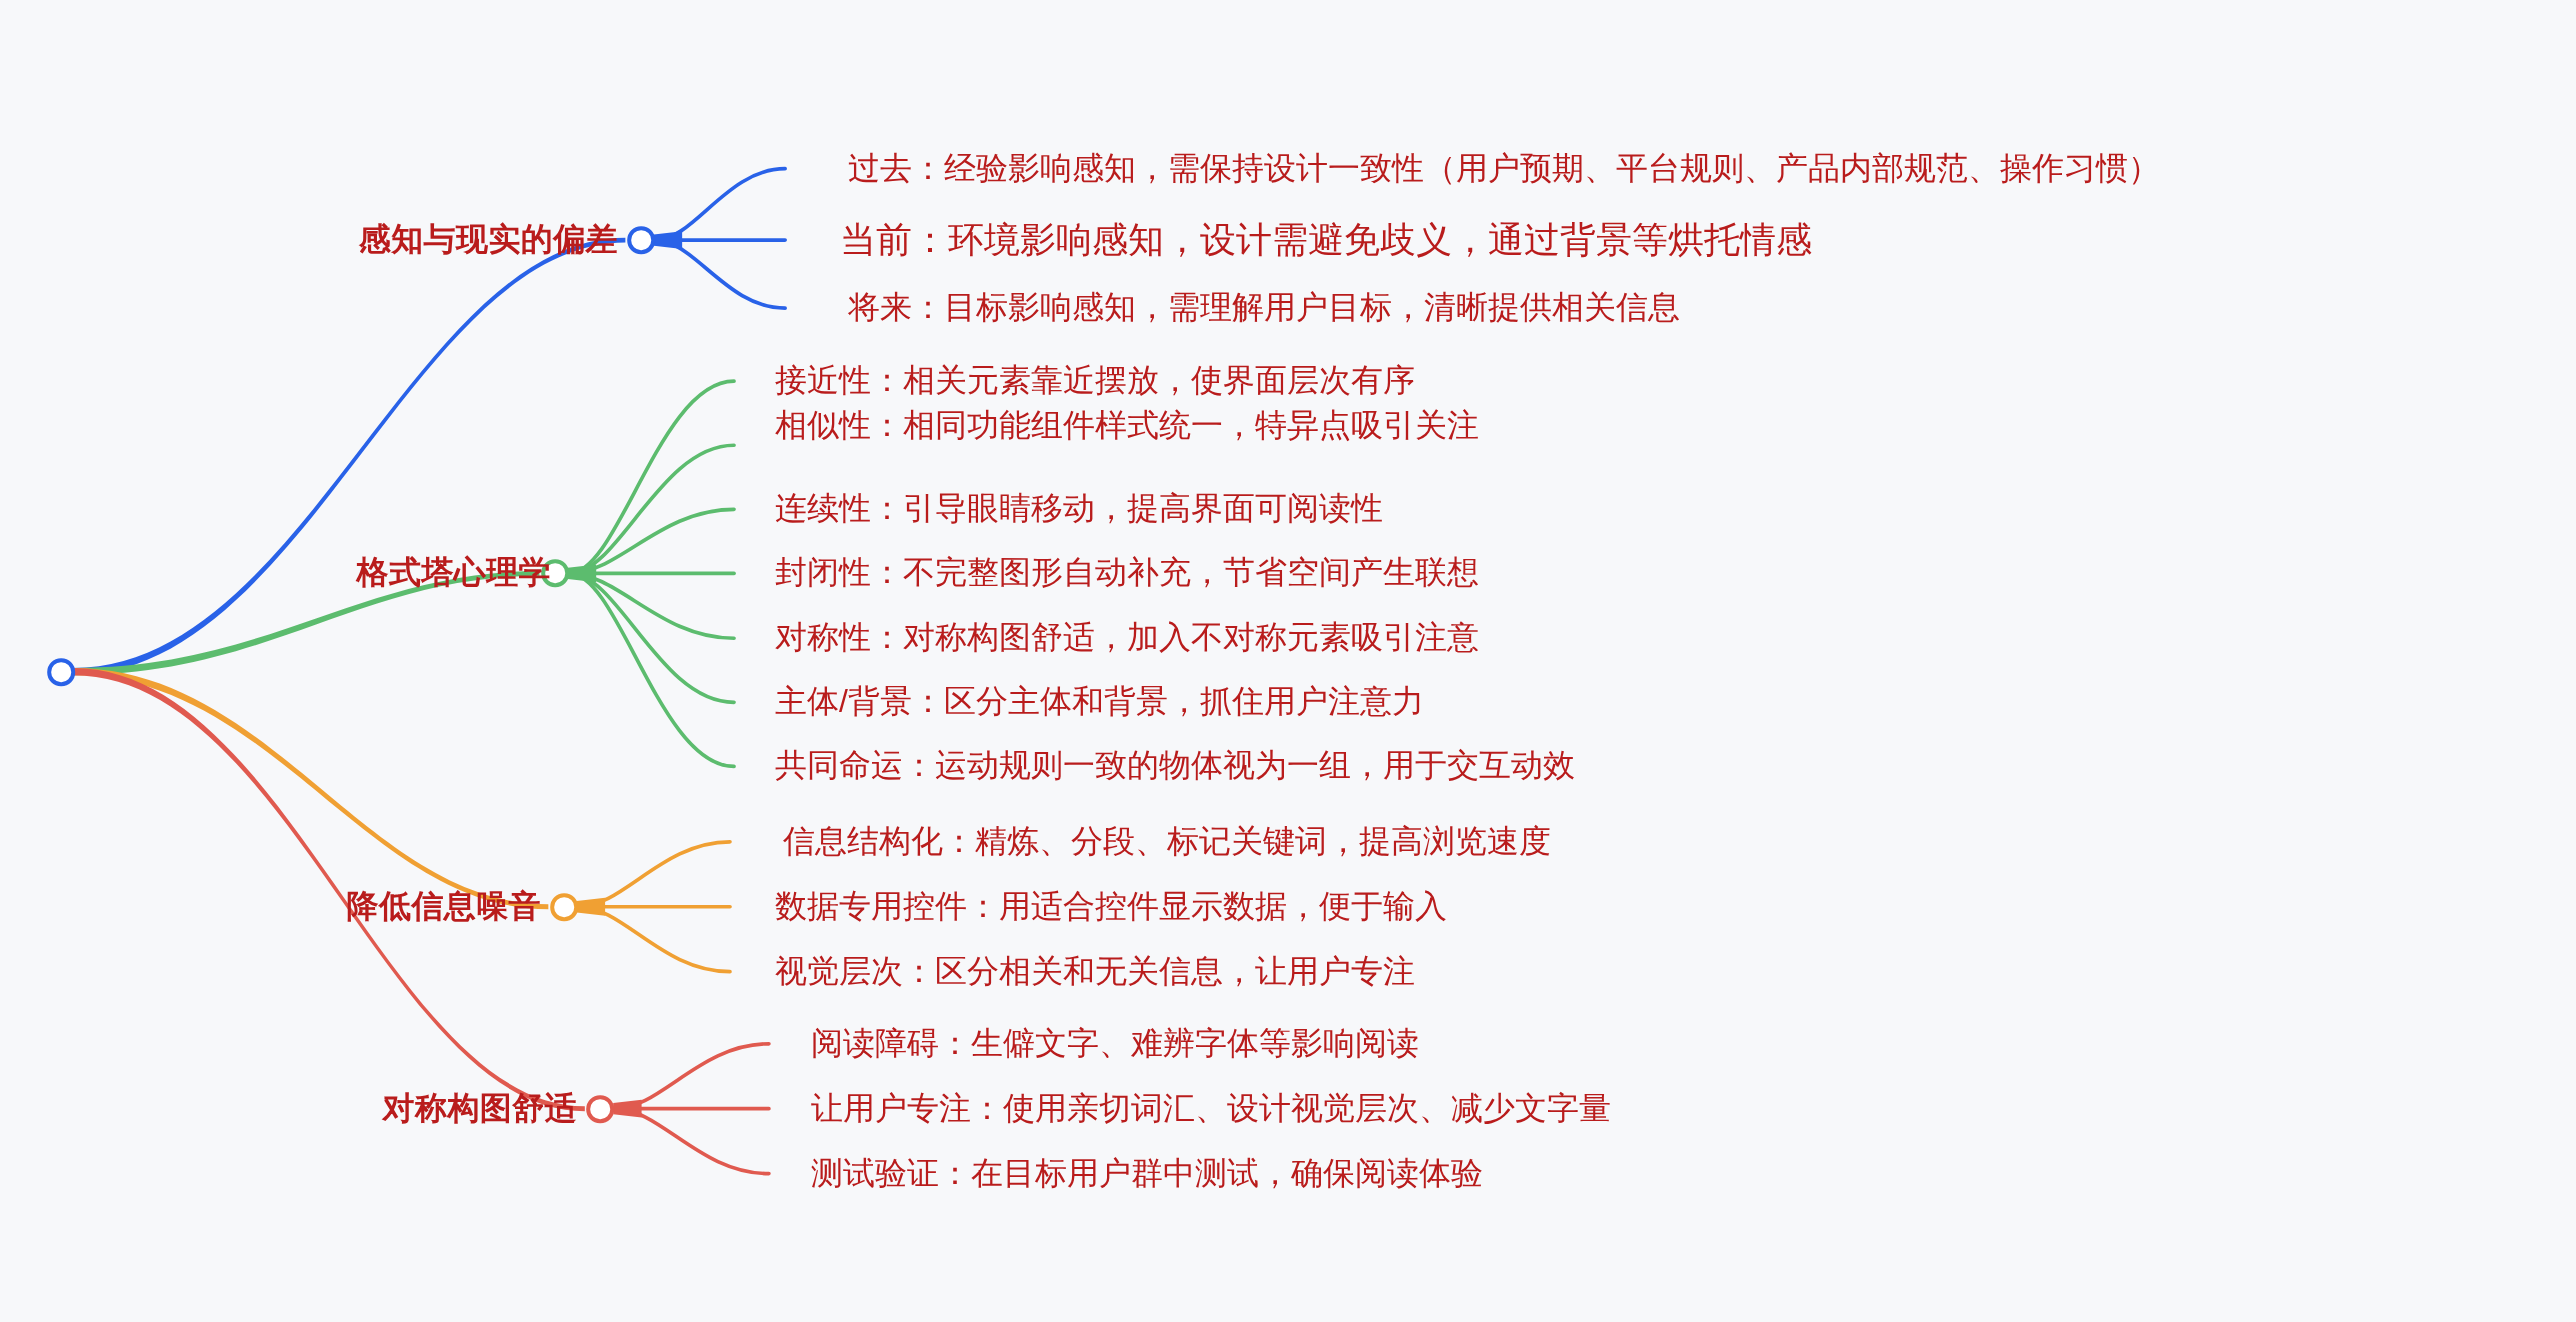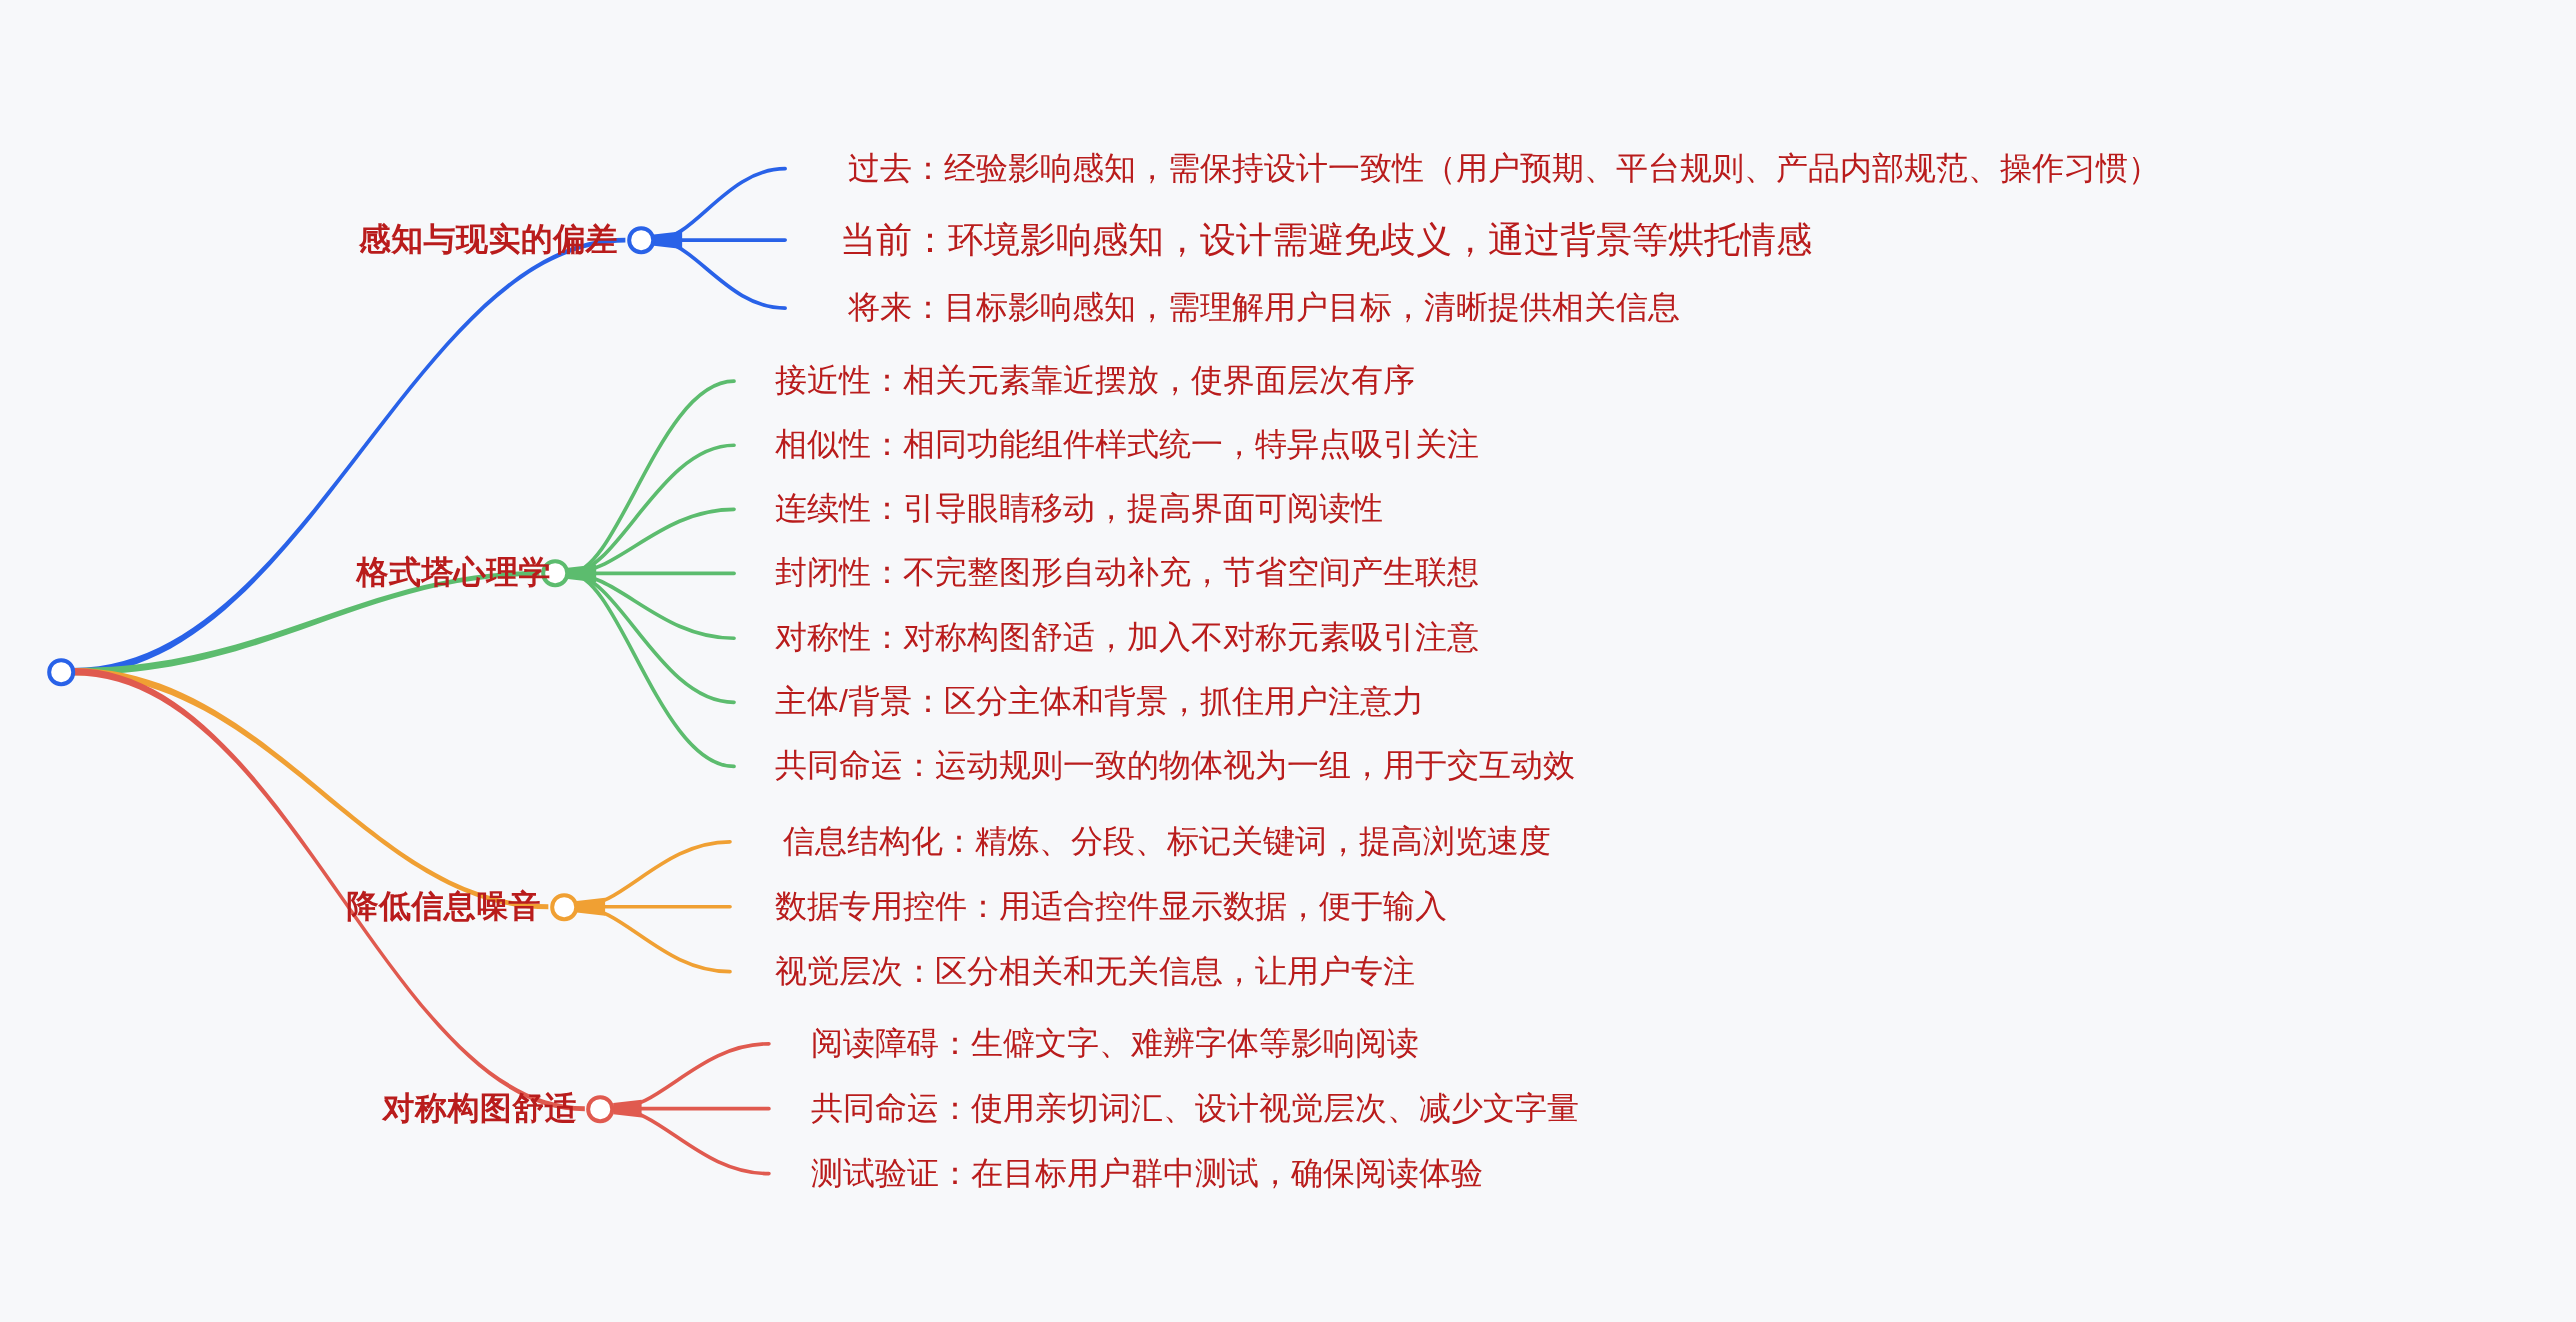--- a/index.html
+++ b/index.html
@@ -80,32 +80,32 @@
     </svg>
   <div id="nodes-layer">
       <div class="node-dot" style="left: 641px; top: 240px; width: 27.6px; height: 27.6px; border: 4px solid rgb(41, 98, 232);"></div>
       <div class="branch-label" style="left: 618px; top: 240px; font-size: 32px;">感知与现实的偏差</div>
       <div class="leaf-label" style="left: 848px; top: 169px; font-size: 32px;">过去：经验影响感知，需保持设计一致性（用户预期、平台规则、产品内部规范、操作习惯）</div>
       <div class="leaf-label" style="left: 840px; top: 240px; font-size: 36px;">当前：环境影响感知，设计需避免歧义，通过背景等烘托情感</div>
       <div class="leaf-label" style="left: 848px; top: 308px; font-size: 32px;">将来：目标影响感知，需理解用户目标，清晰提供相关信息</div>
       <div class="node-dot" style="left: 555px; top: 573px; width: 27.6px; height: 27.6px; border: 4px solid rgb(92, 188, 110);"></div>
       <div class="branch-label" style="left: 532px; top: 573px; font-size: 32px; margin-left: 19px;">格式塔心理学</div>
       <div class="leaf-label" style="left: 775px; top: 381px; font-size: 32px;">接近性：相关元素靠近摆放，使界面层次有序</div>
-      <div class="leaf-label" style="left: 775px; top: 445px; font-size: 32px; font-family: Liberation Mono, monospace;">相似性：相同功能组件样式统一，特异点吸引关注</div>
+      <div class="leaf-label" style="left: 775px; top: 426px; font-size: 32px; font-family: Liberation Mono, monospace;">相似性：相同功能组件样式统一，特异点吸引关注</div>
       <div class="leaf-label" style="left: 775px; top: 509px; font-size: 32px;">连续性：引导眼睛移动，提高界面可阅读性</div>
       <div class="leaf-label" style="left: 775px; top: 573px; font-size: 32px;">封闭性：不完整图形自动补充，节省空间产生联想</div>
       <div class="leaf-label" style="left: 775px; top: 638px; font-size: 32px;">对称性：对称构图舒适，加入不对称元素吸引注意</div>
       <div class="leaf-label" style="left: 775px; top: 702px; font-size: 32px;">主体/背景：区分主体和背景，抓住用户注意力</div>
       <div class="leaf-label" style="left: 775px; top: 766px; font-size: 32px;">共同命运：运动规则一致的物体视为一组，用于交互动效</div>
       <div class="node-dot" style="left: 564px; top: 907px; width: 27.6px; height: 27.6px; border: 4px solid rgb(240, 160, 51);"></div>
       <div class="branch-label" style="left: 541px; top: 907px; font-size: 32px;">降低信息噪音</div>
       <div class="leaf-label" style="left: 775px; top: 842px; font-size: 32px; margin-left: 8px;">信息结构化：精炼、分段、标记关键词，提高浏览速度</div>
       <div class="leaf-label" style="left: 775px; top: 907px; font-size: 32px;">数据专用控件：用适合控件显示数据，便于输入</div>
       <div class="leaf-label" style="left: 775px; top: 972px; font-size: 32px;">视觉层次：区分相关和无关信息，让用户专注</div>
       <div class="node-dot" style="left: 600px; top: 1109px; width: 27.6px; height: 27.6px; border: 4px solid rgb(224, 90, 79);"></div>
       <div class="branch-label" style="left: 577px; top: 1109px; font-size: 32px;">对称构图舒适</div>
       <div class="leaf-label" style="left: 811px; top: 1044px; font-size: 32px;">阅读障碍：生僻文字、难辨字体等影响阅读</div>
-      <div class="leaf-label" style="left: 811px; top: 1109px; font-size: 32px;">共同命运：使用亲切词汇、设计视觉层次、减少文字量</div>
+      <div class="leaf-label" style="left: 811px; top: 1109px; font-size: 32px;">让用户专注：使用亲切词汇、设计视觉层次、减少文字量</div>
       <div class="leaf-label" style="left: 811px; top: 1174px; font-size: 32px;">测试验证：在目标用户群中测试，确保阅读体验</div>
       <div class="node-dot" style="left: 61px; top: 672px; width: 27.6px; height: 27.6px; border: 4px solid rgb(41, 98, 232);"></div>
     </div>
 </div>
 
 
 </body></html>

